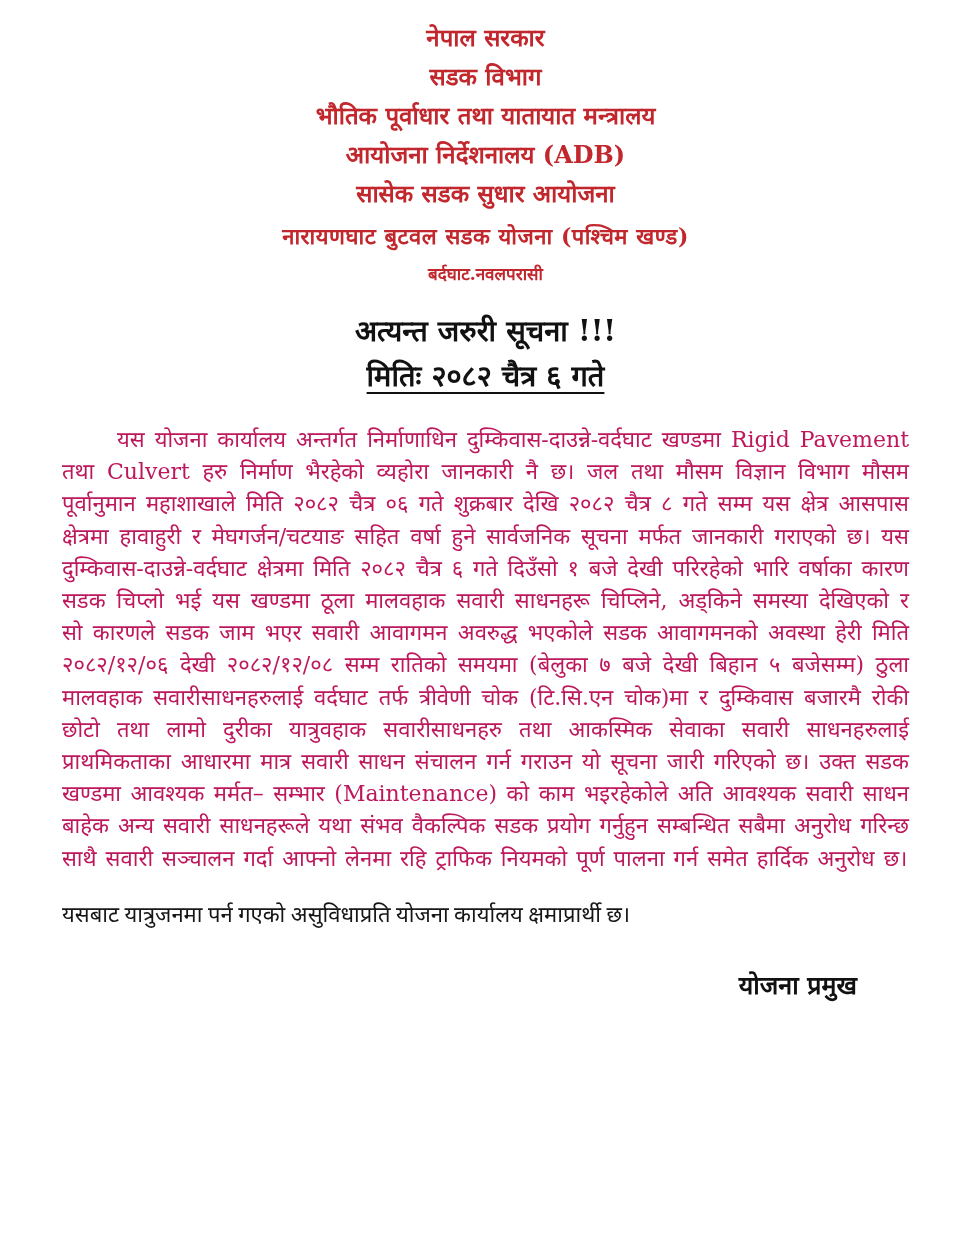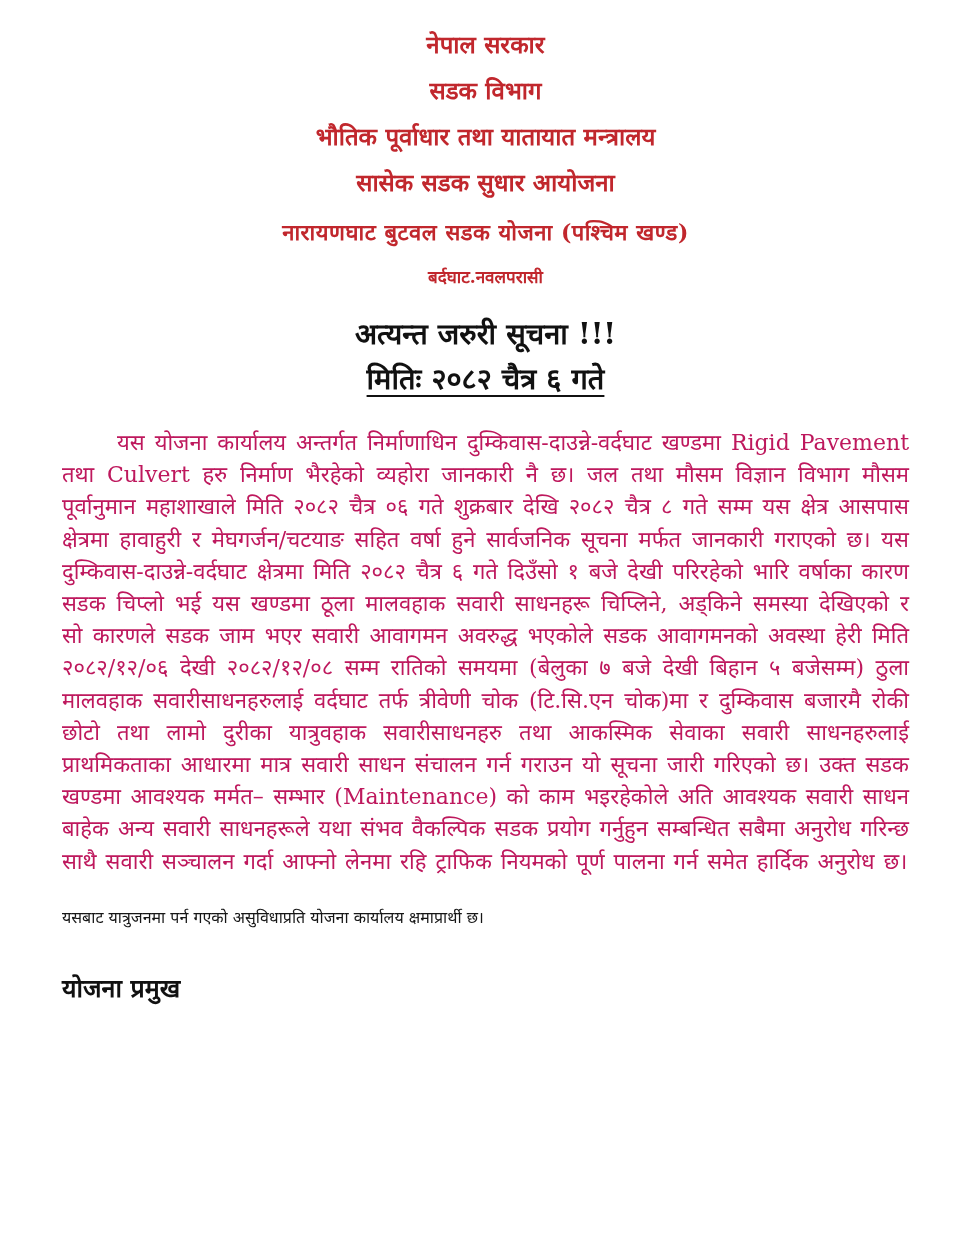--- a/index.html
+++ b/index.html
@@ -18,21 +18,21 @@
     overflow: hidden;
     box-sizing: border-box;
     padding: 16px 62px 0 62px;
   }
   
   .letterhead {
     text-align: center;
     color: #c1272d;
     font-weight: bold;
   }
-  .lh { margin: 12px; }
+  .lh { margin: 5px; }
   .lh-small   { font-size: 24px; line-height: 34px; }
   .lh-project { font-size: 22px; line-height: 40px; letter-spacing: 0.5px; }
   .lh-office  { font-size: 17px; line-height: 26px; }
   
   .notice-head {
     margin-top: 26px;
     text-align: center;
     font-weight: bold;
     color: #111;
   }
@@ -50,57 +50,60 @@
     margin: 0;
     font-size: 22px;
     line-height: 32.2px;
     text-align: justify;
     text-indent: 55px;
     word-spacing: 2px;
     color: #be185d;
   }
   .apology {
     margin: 24px 0 0 0;
-    font-size: 16px;
+    font-size: 22px;
     line-height: 32px;
     color: #161616;
+    font-family: Liberation Serif, serif;
   }
   
   .contacts { margin-top: 24px; }
   .contacts-heading {
     font-size: 23px;
     line-height: 36px;
     font-weight: bold;
     text-decoration: underline;
     text-underline-offset: 5px;
     color: #111;
   }
   .contact-line {
     font-size: 22px;
     line-height: 37px;
     color: #161616;
   }
   
   .signature {
     margin-top: 36px;
+    text-align: right;
     padding-right: 52px;
     font-size: 25px;
     font-weight: bold;
     color: #111;
   }
 </style>
 </head>
 <body>
 
 <div class="page">
 
   <header class="letterhead">
     <div class="lh lh-small">नेपाल सरकार</div>
     <div class="lh lh-small">सडक विभाग</div>
     <div class="lh lh-small">भौतिक पूर्वाधार तथा यातायात मन्त्रालय</div>
+    <div class="lh lh-small">आयोजना निर्देशनालय (ADB)</div>
     <div class="lh lh-small">सासेक सडक सुधार आयोजना</div>
     <div class="lh lh-project">नारायणघाट बुटवल सडक योजना (पश्चिम खण्ड)</div>
     <div class="lh lh-office">बर्दघाट.नवलपरासी</div>
   </header>
 
   <section class="notice-head">
     <div class="notice-title">अत्यन्त जरुरी सूचना !!!</div>
     <div class="notice-date">मितिः २०८२ चैत्र ६ गते</div>
   </section>
 

